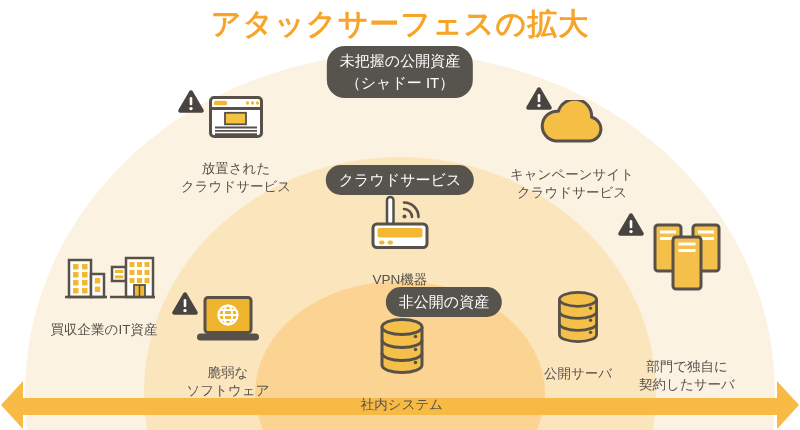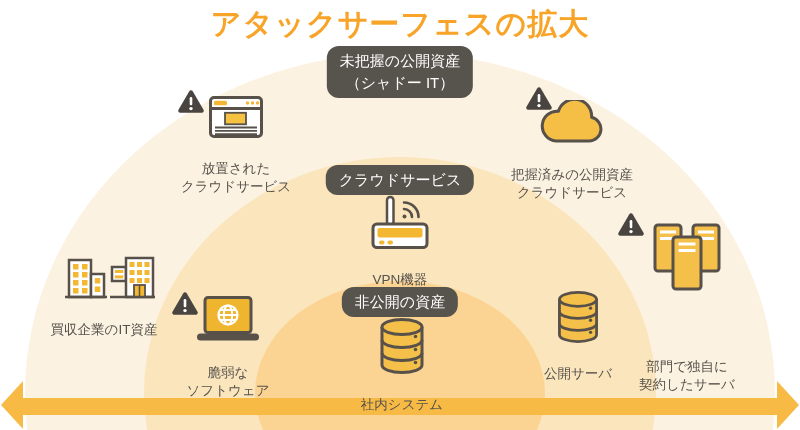--- a/index.html
+++ b/index.html
@@ -10,27 +10,27 @@
   .title{
     position:absolute;top:4px;left:0;width:100%;text-align:center;
     font-size:30px;font-weight:bold;color:#F7A428;letter-spacing:1px;z-index:15;
   }
   .zone{position:absolute;border-radius:50%;}
   .zone-outer{left:25px;top:53px;width:750px;height:680px;background:#FCF2E1;z-index:1;}
   .zone-middle{left:144px;top:157px;width:512px;height:472px;background:#FBE5BD;z-index:2;}
   .zone-inner{left:255px;top:281px;width:290px;height:224px;background:#FBD494;z-index:3;}
   .pill{
     position:absolute;left:50%;transform:translateX(-50%);
-    background:#57534D;color:#FFFFFF;border-radius:12px;
+    background:#57534D;color:#FFFFFF;border-radius:18px;
     text-align:center;font-size:15px;line-height:1.45;padding:4px 13px;
     z-index:12;white-space:nowrap;
   }
   .pill-outer{top:46px;}
   .pill-middle{top:165px;}
-  .pill-inner{top:287px;}
+  .pill-inner{top:287px;margin-left:44px;}
   .pill span{display:block;}
   .item{position:absolute;width:170px;display:flex;flex-direction:column;align-items:center;z-index:10;}
   .item .caption{
     margin-top:18px;text-align:center;font-size:13.5px;color:#56524C;line-height:1.35;
   }
   .item .caption span{display:block;white-space:nowrap;}
   .warn{position:absolute;z-index:11;width:28px;height:26px;}
   .arrow-body{
     position:absolute;left:16px;top:398px;width:768px;height:17px;
     background:#F7BB45;z-index:8;
@@ -124,21 +124,21 @@
     </div>
   </div>
 
   <div class="item pos-cloud">
     <span>
       <svg width="66" height="44" viewBox="0 0 66 44">
         <path d="M17 41h33a12 12 0 0 0 2.6-23.7A17 17 0 0 0 19.4 11.2 13.2 13.2 0 0 0 17 41Z" fill="#F5BE45" stroke="#57514A" stroke-width="3" stroke-linejoin="round"></path>
       </svg>
     </span>
     <div class="caption">
-      <span>把握済みの公開資産</span>
+      <span>キャンペーンサイト</span>
       <span>クラウドサービス</span>
     </div>
   </div>
 
   <div class="item pos-buildings">
     <span>
       <svg width="104" height="48" viewBox="0 0 104 48">
         <rect x="17" y="9" width="22" height="37" fill="#fff" stroke="#57514A" stroke-width="2.5"></rect>
         <rect x="21" y="13" width="5.5" height="5.5" fill="#F3B731"></rect>
           <rect x="30" y="13" width="5.5" height="5.5" fill="#F3B731"></rect>

